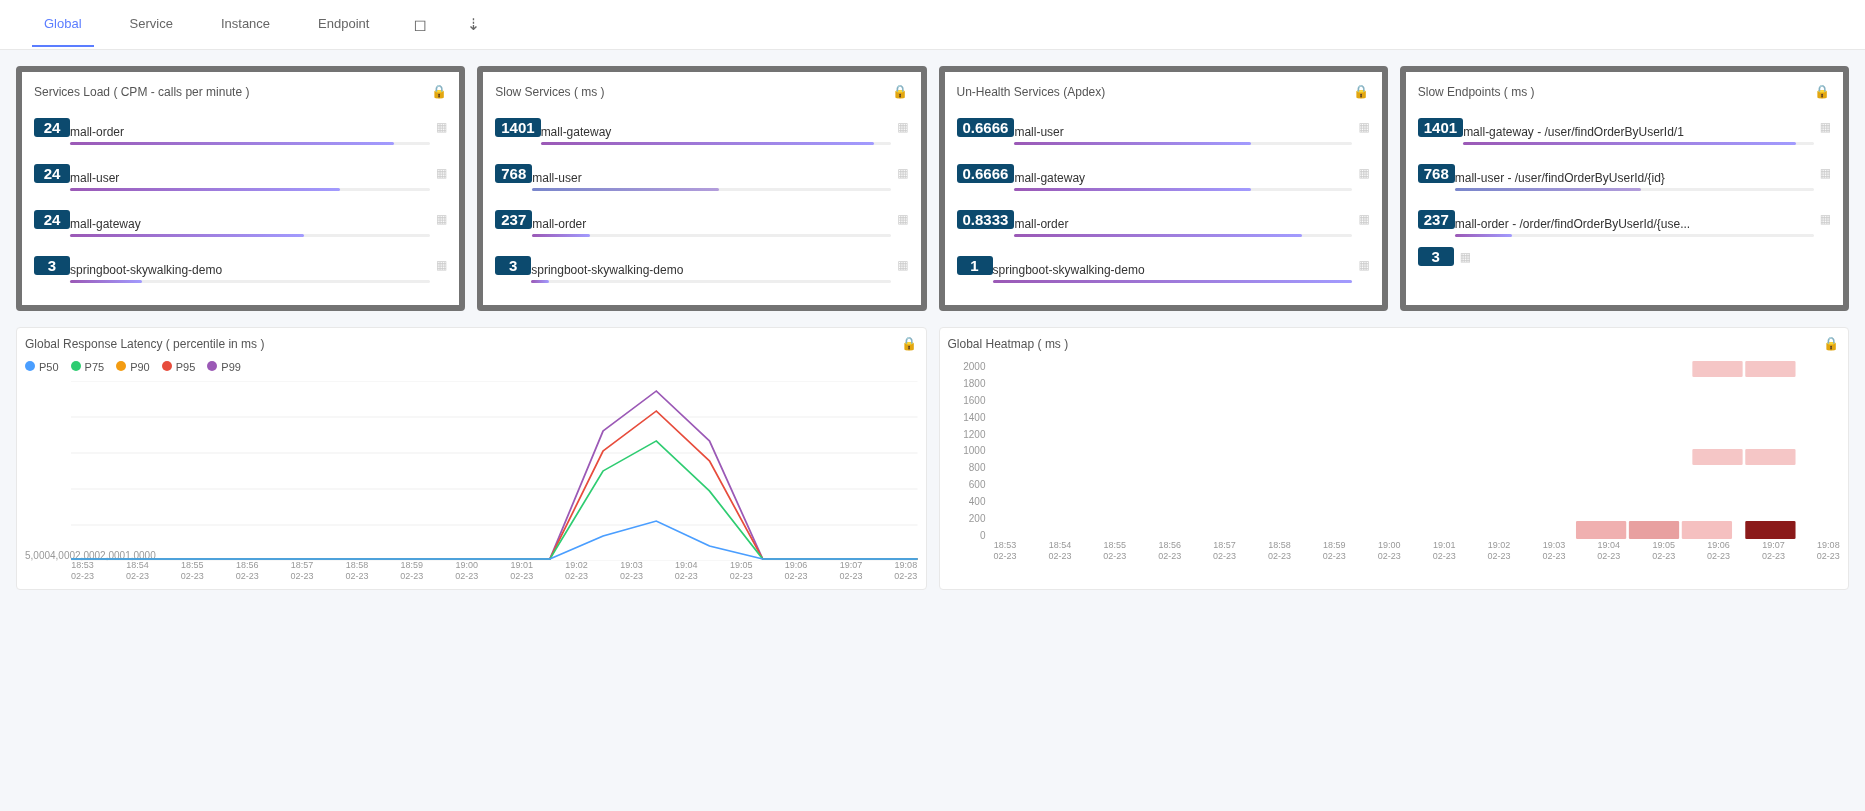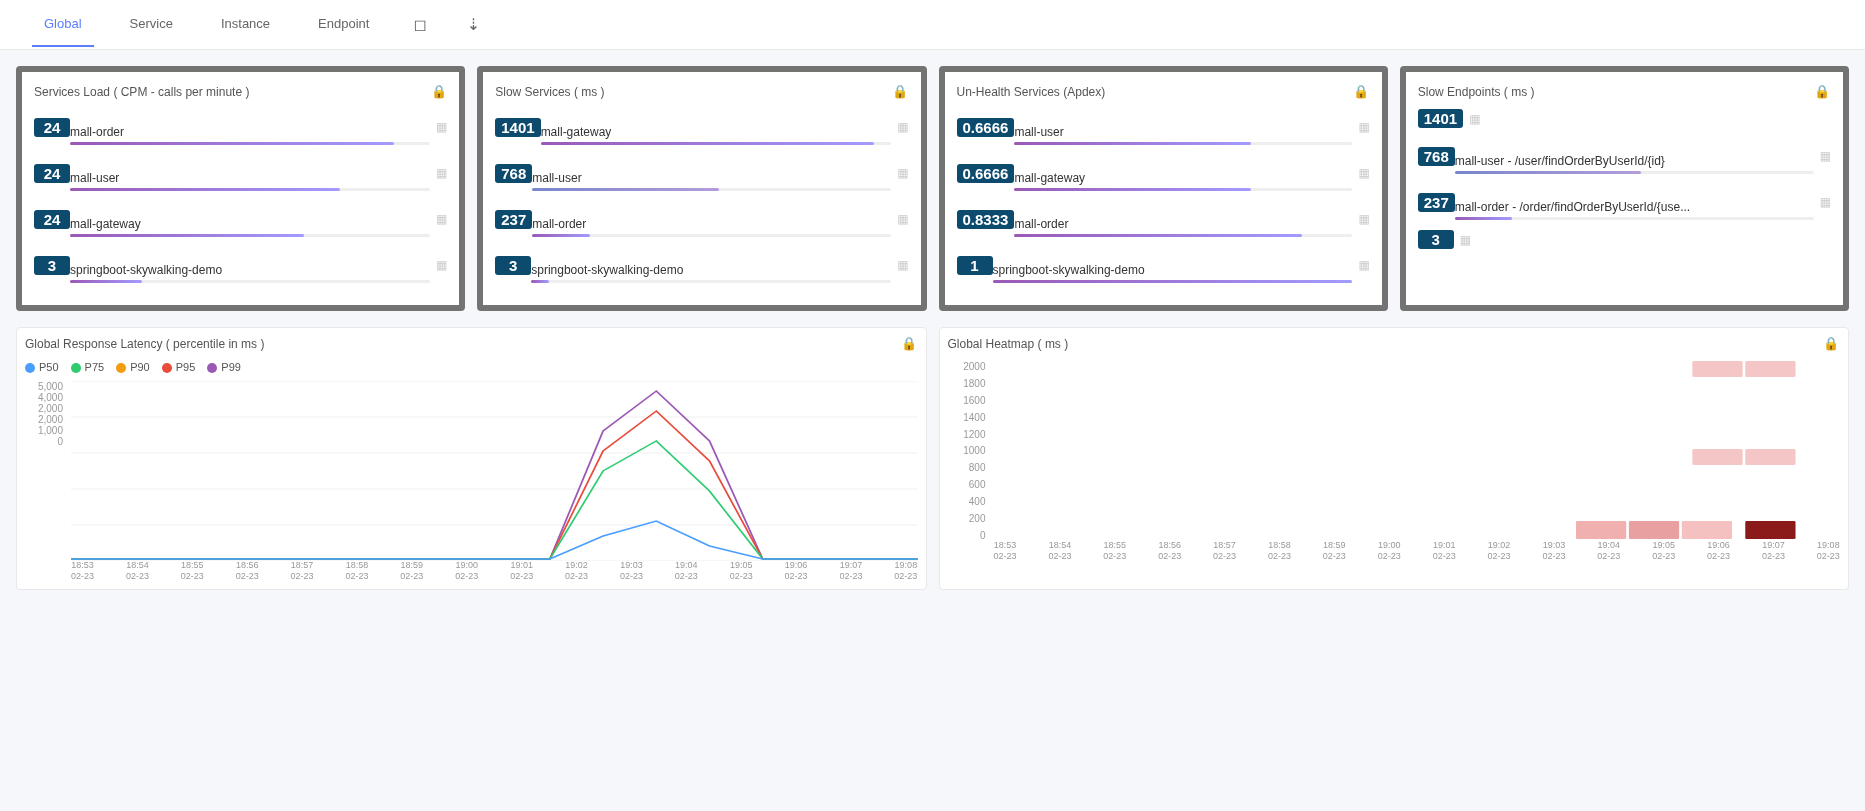--- a/index.html
+++ b/index.html
@@ -150,21 +150,21 @@
     }
 
     .chart-legend {
       display: flex;
       gap: 12px;
       margin-bottom: 8px;
     }
 
     .legend-item {
       display: flex;
-      align-items: flex-end;
+      align-items: flex-start;
       gap: 4px;
       font-size: 11px;
       color: #555;
     }
 
     .legend-dot {
       width: 10px;
       height: 10px;
       border-radius: 50%;
       flex-shrink: 0;
@@ -176,21 +176,21 @@
       margin-top: 4px;
     }
 
     .y-axis-labels {
       position: absolute;
       left: 0;
       top: 0;
       bottom: 20px;
       width: 42px;
       display: flex;
-      flex-direction: column;
+      justify-content: space-between;
       align-items: flex-end;
       padding-right: 4px;
     }
 
     .y-label {
       font-size: 10px;
       color: #999;
     }
 
     .chart-plot {
@@ -412,20 +412,26 @@
       </div>
     </div>
 
     <div class="card">
       <div class="card-header">
         <span>Slow Endpoints ( ms )</span>
         <span class="card-lock-icon">🔒</span>
       </div>
       <div class="service-item">
         <span class="service-badge">1401</span>
+        <div class="service-info">
+          <div class="service-name">mall-gateway - /user/findOrderByUserId/1</div>
+          <div class="progress-bar-container">
+            <div class="progress-bar progress-purple" style="width:95%"></div>
+          </div>
+        </div>
         <span class="copy-icon">▦</span>
       </div>
       <div class="service-item">
         <span class="service-badge">768</span>
         <div class="service-info">
           <div class="service-name">mall-user - /user/findOrderByUserId/{id}</div>
           <div class="progress-bar-container">
             <div class="progress-bar progress-blue" style="width:52%"></div>
           </div>
         </div>

